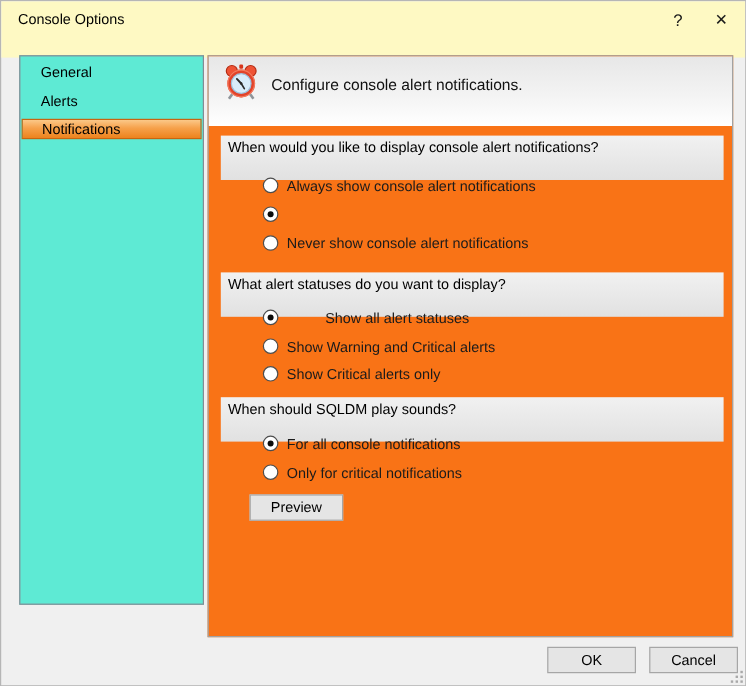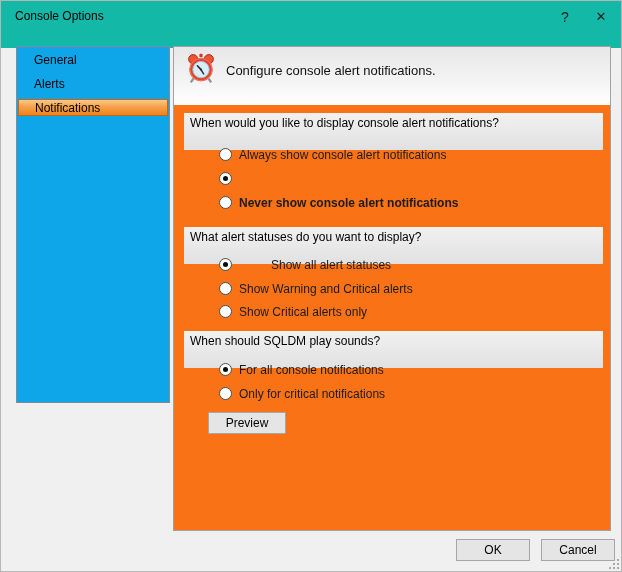--- a/index.html
+++ b/index.html
@@ -7,37 +7,37 @@
   body { font-family:"Liberation Sans", sans-serif; color:#1b1b1b; }
 
   .dialog {
     position:absolute; left:0; top:0; width:622px; height:572px;
     background:#f0f0f0; border:1px solid #b6b6b6; overflow:hidden;
   }
 
   
   .titlebar {
     position:absolute; left:0; top:0; width:100%; height:47px;
-    background:#14b8a6;
+    background:#fef9c3;
   }
   .titlebar .title {
     position:absolute; left:14px; top:8px; font-size:12px; color:#000;
   }
   .tb-btn {
     position:absolute; top:0; width:40px; height:31px;
     display:flex; align-items:center; justify-content:center;
     font-size:13px; color:#1b1b1b; cursor:default;
   }
   .tb-btn.help  { right:36px; font-size:14px; }
   .tb-btn.close { right:0;  font-size:13px; }
 
   
   .sidebar {
-    position:absolute; left:15px; top:45px; width:154px; height:357px;
-    background:#0ea5e9; border:1px solid #848b94;
+    position:absolute; left:15px; top:45px; width:154px; height:458px;
+    background:#5eead4; border:1px solid #848b94;
   }
   .side-item {
     position:absolute; left:1px; right:1px; height:17px;
     line-height:17px; padding-left:16px; font-size:12px; color:#000;
     cursor:default;
   }
   .side-item.selected {
     border:1px solid #c96511;
     background:linear-gradient(180deg,#fbc888 0%,#f6a14b 45%,#ed831d 100%);
   }
@@ -69,21 +69,21 @@
   .radio {
     position:relative; width:13px; height:13px; border:1px solid #4d4d4d;
     border-radius:50%; background:#fff; flex:0 0 auto;
   }
   .radio.checked::after {
     content:''; position:absolute; left:3px; top:3px; width:5px; height:5px;
     border-radius:50%; background:#0b0b0b;
   }
   .radio-label { margin-left:7px; font-size:12px; white-space:nowrap; }
 
-  .r1 { top:100px; } .r2 { top:124px; } .r3 { top:148px;font-weight:bold; }
+  .r1 { top:100px; } .r2 { top:124px; } .r3 { top:148px; }
   .r4 { top:210px;gap:32px; } .r5 { top:234px; } .r6 { top:257px; }
   .r7 { top:315px; } .r8 { top:339px; }
 
   .btn {
     position:absolute; height:22px; font-size:12px; color:#000;
     background:#e5e5e5; border:1px solid #a6a6a6;
     display:flex; align-items:center; justify-content:center; cursor:default;
     font-family:"Liberation Sans", sans-serif;
   }
   .btn.preview { left:34px; top:365px; width:78px; }

